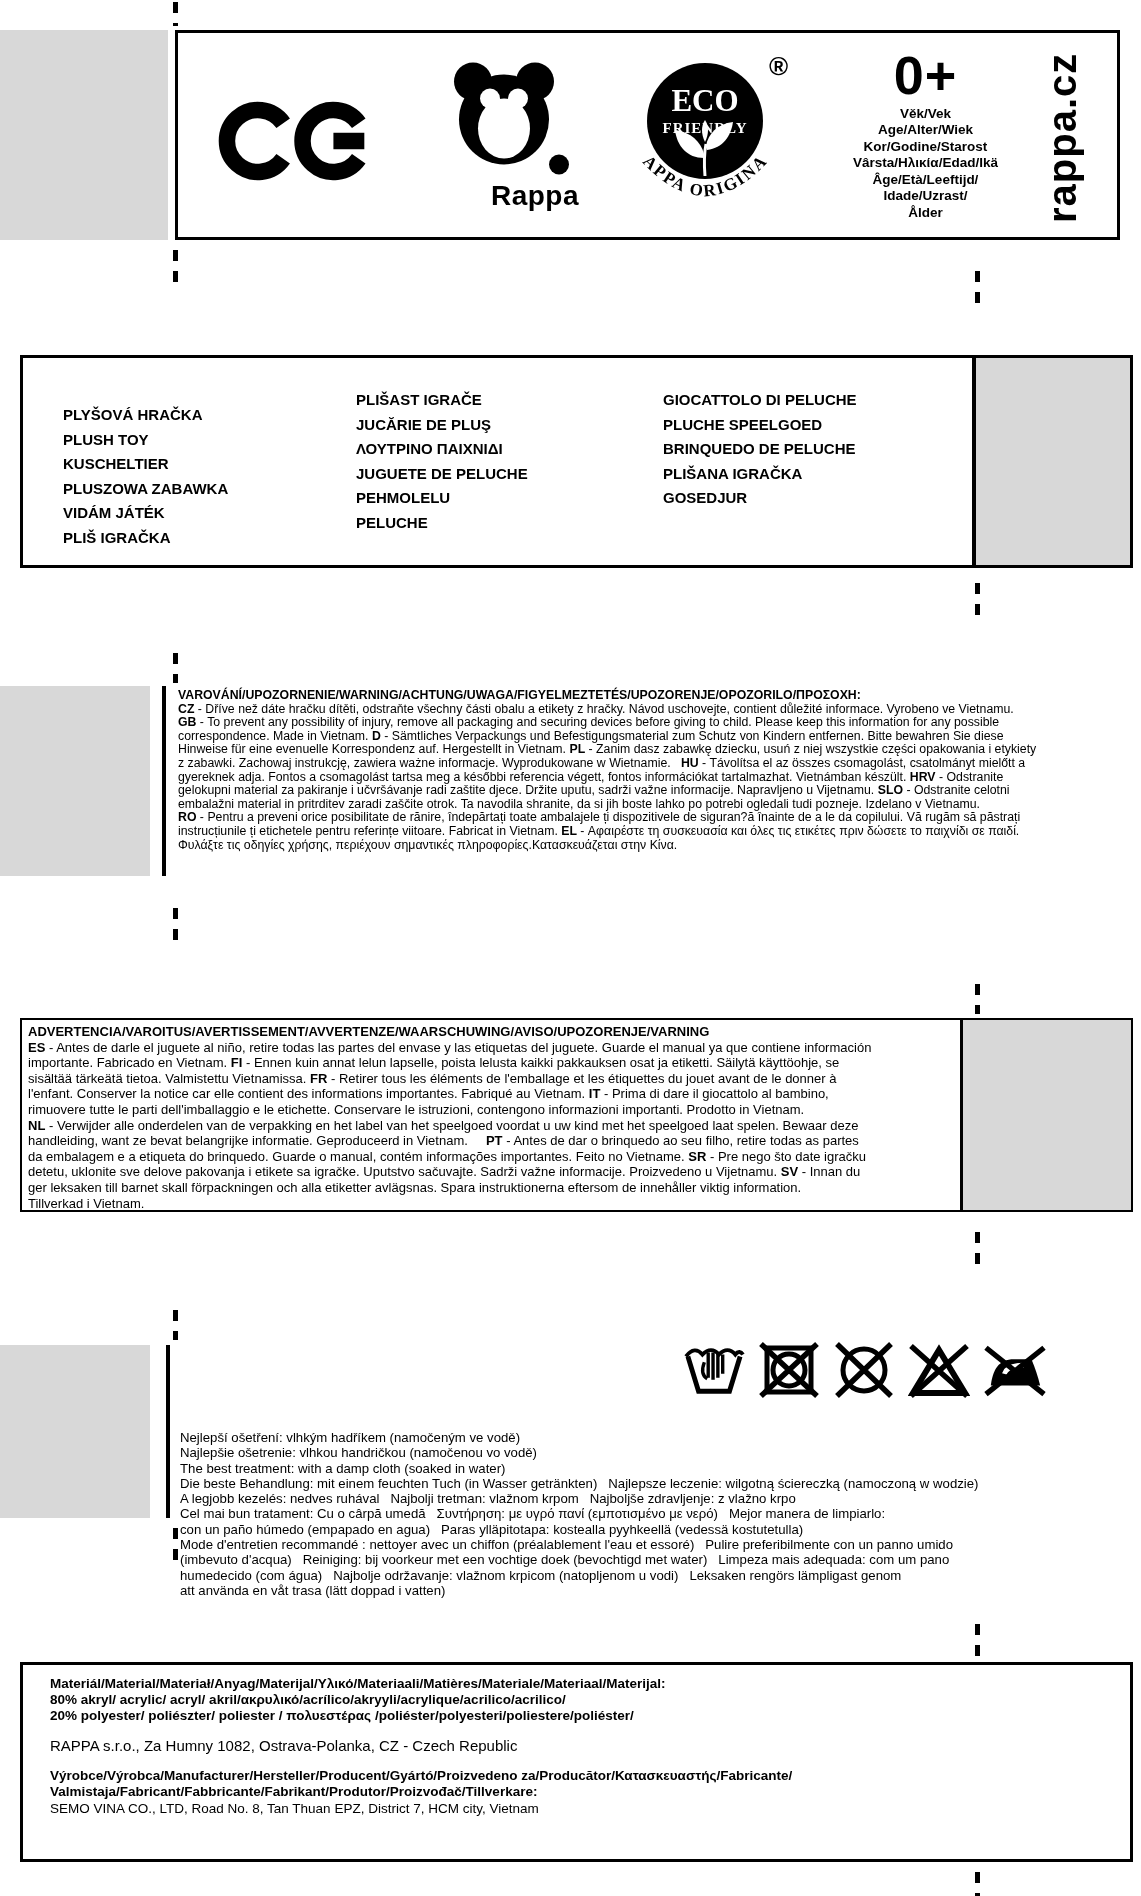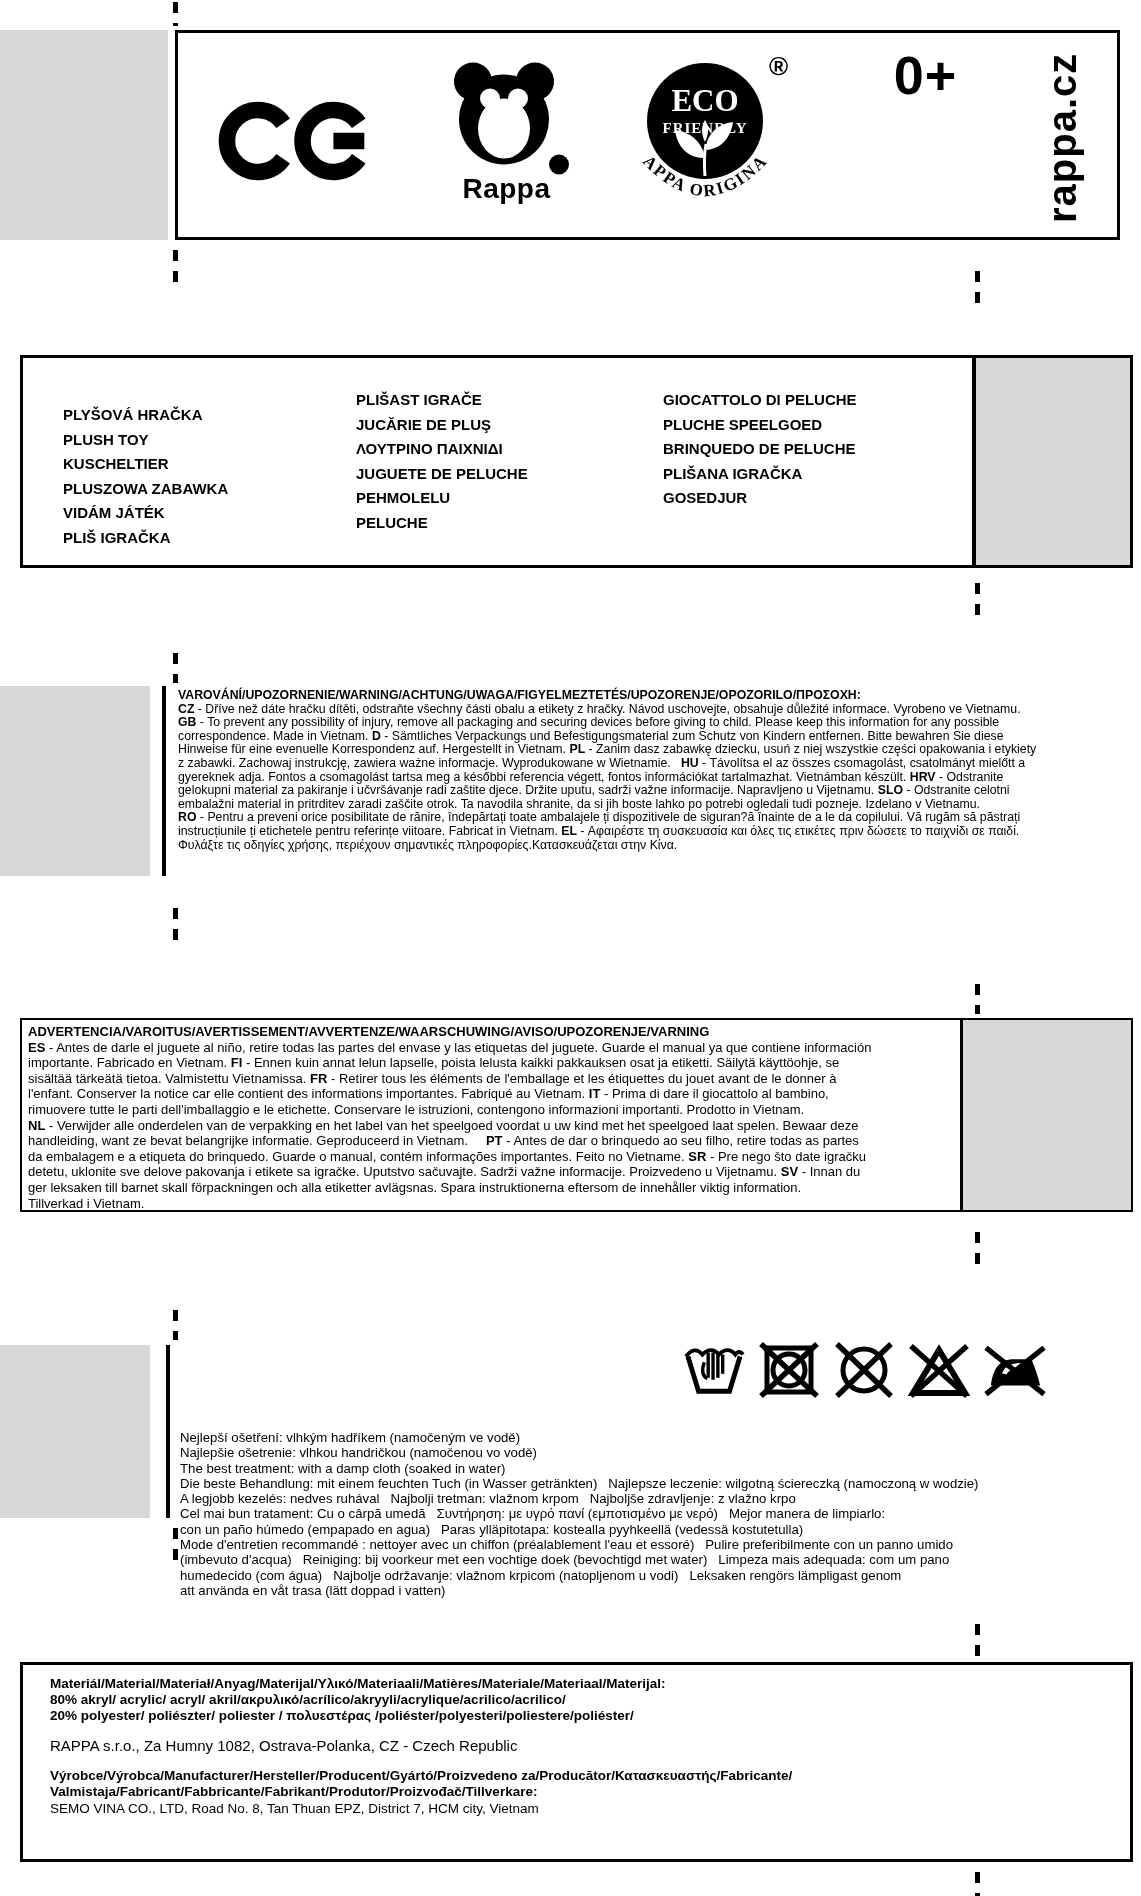--- a/index.html
+++ b/index.html
@@ -15,21 +15,21 @@
   .box2{position:absolute;border:2px solid #000;box-sizing:border-box;background:#fff;}
   .ln{white-space:pre;}
   .b{font-weight:bold;}
   
   .age{position:absolute;left:655px;top:14px;width:185px;text-align:center;}
   .age-big{font-size:54px;font-weight:bold;line-height:1.05;letter-spacing:1px;}
   .age-lines{font-size:13.5px;font-weight:bold;line-height:16.5px;margin-top:2px;}
   .rappacz{position:absolute;left:858px;top:6px;height:198px;width:52px;
            writing-mode:vertical-rl;transform:rotate(180deg);
            font-size:40px;font-weight:bold;letter-spacing:1px;line-height:52px;text-align:center;}
-  .brandword{position:absolute;left:256px;top:140px;width:145px;text-align:center;
+  .brandword{position:absolute;left:256px;top:147px;width:145px;text-align:right;
              font-size:28px;font-weight:bold;letter-spacing:0.5px;}
   
   .pcol{position:absolute;top:388px;font-size:15px;font-weight:bold;line-height:24.5px;}
   
   .warntext{position:absolute;left:178px;top:689px;font-size:12.3px;line-height:13.6px;width:930px;}
   .advtext{position:absolute;left:28px;top:1024px;font-size:13px;line-height:15.6px;width:925px;}
   .caretext{position:absolute;left:180px;top:1430px;font-size:13.2px;line-height:15.3px;width:930px;}
   .careicons{position:absolute;left:683px;top:1341px;display:flex;gap:13px;}
   .careicons svg{display:block;}
   
@@ -89,20 +89,29 @@
       <path d="M84 101 C100 99 108 87 110 73 C94 75 85 85 83 97 Z" fill="#fff"></path>
       <path d="M82 93 C78 85 78 77 82 71 C86 77 86 85 82 93 Z" fill="#fff"></path>
       <text font-family="Liberation Serif, serif" font-weight="bold" font-size="17" letter-spacing="2" fill="#000">
         <textPath href="#arcb" startOffset="50%" text-anchor="middle">RAPPA ORIGINAL</textPath>
       </text>
       <text x="146" y="26" font-size="26" font-weight="bold" fill="#000">®</text>
     </svg>
 
     <div class="age">
       <div class="age-big">0+</div>
+      <div class="age-lines">
+          <div class="ln">Věk/Vek</div>
+          <div class="ln">Age/Alter/Wiek</div>
+          <div class="ln">Kor/Godine/Starost</div>
+          <div class="ln">Vârsta/Ηλικία/Edad/Ikä</div>
+          <div class="ln">Âge/Età/Leeftijd/</div>
+          <div class="ln">Idade/Uzrast/</div>
+          <div class="ln">Ålder</div>
+        </div>
     </div>
 
     <div class="rappacz">rappa.cz</div>
   </div>
 
   <div class="box" style="left:20px;top:355px;width:1113px;height:213px;"></div>
   <div class="pcol" style="left:63px;margin-top:15px;">
       <div class="ln">PLYŠOVÁ HRAČKA</div>
       <div class="ln">PLUSH TOY</div>
       <div class="ln">KUSCHELTIER</div>
@@ -125,21 +134,21 @@
       <div class="ln">PLIŠANA IGRAČKA</div>
       <div class="ln">GOSEDJUR</div>
     </div>
   <div class="vrule" style="left:972px;top:355px;height:213px;"></div>
   <div class="grayblk" style="left:976px;top:358px;width:154px;height:207px;"></div>
 
   <div class="grayblk" style="left:0;top:686px;width:150px;height:190px;"></div>
   <div class="vrule" style="left:162px;top:686px;height:190px;"></div>
   <div class="warntext">
       <div class="ln"><span class="b">VAROVÁNÍ/UPOZORNENIE/WARNING/ACHTUNG/UWAGA/FIGYELMEZTETÉS/UPOZORENJE/OPOZORILO/ΠΡΟΣΟΧΗ:</span></div>
-      <div class="ln"><span class="b">CZ</span><span> - Dříve než dáte hračku dítěti, odstraňte všechny části obalu a etikety z hračky. Návod uschovejte, obsahuje důležité informace. Vyrobeno ve Vietnamu.</span></div>
+      <div class="ln"><span class="b">CZ</span><span> - Dříve než dáte hračku dítěti, odstraňte všechny části obalu a etikety z hračky. Návod uschovejte, contient důležité informace. Vyrobeno ve Vietnamu.</span></div>
       <div class="ln"><span class="b">GB</span><span> - To prevent any possibility of injury, remove all packaging and securing devices before giving to child. Please keep this information for any possible</span></div>
       <div class="ln"><span>correspondence. Made in Vietnam. </span><span class="b">D</span><span> - Sämtliches Verpackungs und Befestigungsmaterial zum Schutz von Kindern entfernen. Bitte bewahren Sie diese</span></div>
       <div class="ln"><span>Hinweise für eine evenuelle Korrespondenz auf. Hergestellt in Vietnam. </span><span class="b">PL</span><span> - Zanim dasz zabawkę dziecku, usuń z niej wszystkie części opakowania i etykiety</span></div>
       <div class="ln"><span>z zabawki. Zachowaj instrukcję, zawiera ważne informacje. Wyprodukowane w Wietnamie.   </span><span class="b">HU</span><span> - Távolítsa el az összes csomagolást, csatolmányt mielőtt a</span></div>
       <div class="ln"><span>gyereknek adja. Fontos a csomagolást tartsa meg a későbbi referencia végett, fontos információkat tartalmazhat. Vietnámban készült. </span><span class="b">HRV</span><span> - Odstranite</span></div>
       <div class="ln"><span>gelokupni material za pakiranje i učvršávanje radi zaštite djece. Držite uputu, sadrži važne informacije. Napravljeno u Vijetnamu. </span><span class="b">SLO</span><span> - Odstranite celotni</span></div>
       <div class="ln"><span>embalažni material in pritrditev zaradi zaščite otrok. Ta navodila shranite, da si jih boste lahko po potrebi ogledali tudi pozneje. Izdelano v Vietnamu.</span></div>
       <div class="ln"><span class="b">RO</span><span> - Pentru a preveni orice posibilitate de rănire, îndepărtați toate ambalajele ți dispozitivele de siguran?ă înainte de a le da copilului. Vă rugăm să păstrați</span></div>
       <div class="ln"><span>instrucțiunile ți etichetele pentru referințe viitoare. Fabricat in Vietnam. </span><span class="b">EL</span><span> - Αφαιρέστε τη συσκευασία και όλες τις ετικέτες πριν δώσετε το παιχνίδι σε παιδί.</span></div>
       <div class="ln"><span>Φυλάξτε τις οδηγίες χρήσης, περιέχουν σημαντικές πληροφορίες.Κατασκευάζεται στην Κίνα.</span></div>

